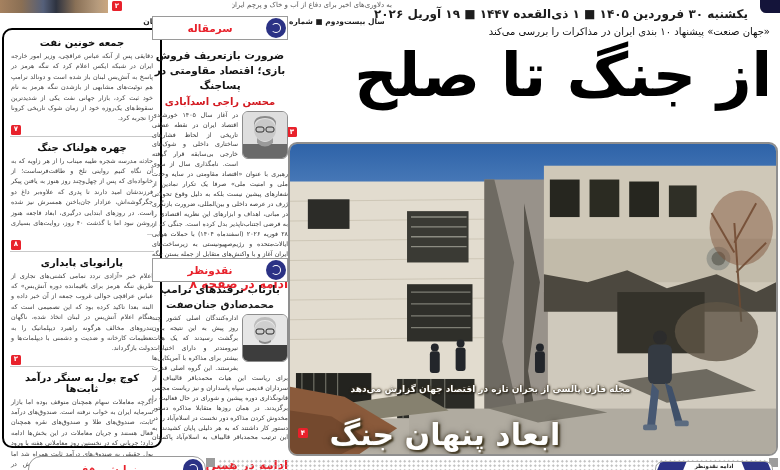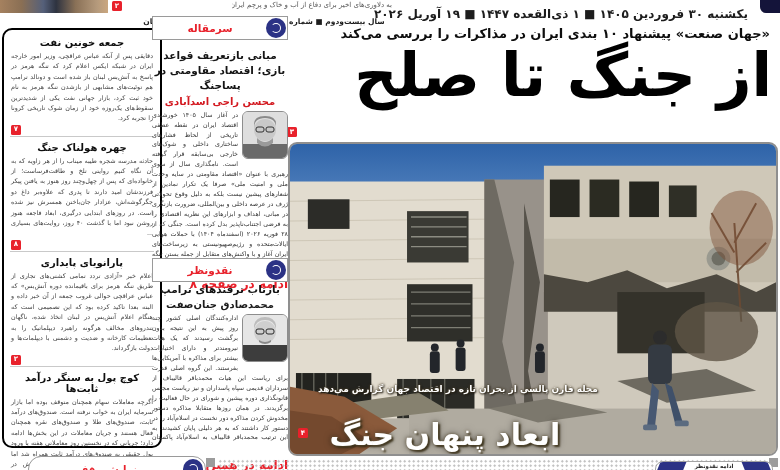--- a/index.html
+++ b/index.html
@@ -13,21 +13,21 @@
   .cut-badge{position:absolute;left:112px;top:1px;}
   .cut-tail{position:absolute;right:388px;top:1px;width:160px;font-size:7px;color:#555;text-align:left;white-space:nowrap;overflow:hidden;}
   .nameplate-cut{position:absolute;right:0;top:0;width:20px;height:13px;background:#14143a;border-radius:0 0 0 6px;}
   .dateline{position:absolute;left:392px;top:8px;width:362px;height:12px;display:flex;align-items:center;gap:6px;direction:rtl;}
   .dl-rule{height:1px;background:#3a3a3a;}
   .dl-rule.short{width:12px;}
   .dl-rule.long{flex:1;}
   .dl-text{font-size:12px;font-weight:bold;color:#1d1d1d;white-space:nowrap;}
   .issueline{position:absolute;left:138px;top:17px;width:252px;font-size:7.5px;font-weight:bold;color:#1d1d1d;text-align:center;white-space:nowrap;}
   
-  .kicker{position:absolute;right:10px;top:26px;font-size:13px;font-weight:bold;color:#0e0e0e;}
+  .kicker{position:absolute;right:10px;top:26px;font-size:10px;font-weight:normal;color:#0e0e0e;}
   .headline{position:absolute;right:8px;top:32px;font-size:60px;line-height:1.45;font-weight:bold;color:#000;letter-spacing:-1px;}
   .headline-badge{position:absolute;left:287px;top:127px;}
   
   .badge{display:inline-flex;width:10px;height:10px;background:#e8212b;color:#fff;font-size:7px;font-weight:bold;
     align-items:center;justify-content:center;border-radius:1.5px;line-height:1;}
   .more{display:block;color:#e8212b;font-size:12px;font-weight:bold;text-align:right;margin-top:17px;}
   
   .leftcol{position:absolute;left:2px;top:28px;width:160px;height:420px;border:2px solid #000000;border-radius:10px;
     box-sizing:border-box;padding:2px 6px;background:#fff;}
   .lart{padding:4px 1px 1px;}
@@ -48,21 +48,21 @@
   .mid-author.dark{color:#1a1a1a;}
   .mid-body{font-size:6.3px;line-height:1.58;color:#353535;text-align:justify;overflow:hidden;}
   .mid .mid-body{height:150px;}
   .mid2 .mid-body{height:128px;}
   .author-photo{float:right;width:44px;height:46px;margin:1px 0 2px 4px;border:1px solid #8d8d8d;border-radius:6px;overflow:hidden;background:#e2e2e2;}
   .author-photo svg{display:block;width:100%;height:100%;}
   
   .photo{position:absolute;left:288px;top:142px;width:490px;height:314px;border:2px solid #8f8f8f;border-radius:9px;
     overflow:hidden;box-sizing:border-box;background:#cfc9bc;}
   .photo svg{display:block;width:100%;height:100%;}
-  .cap-kicker{position:absolute;left:28px;bottom:60px;width:345px;text-align:left;color:#fff;font-size:9px;font-weight:bold;
+  .cap-kicker{position:absolute;left:28px;bottom:60px;width:345px;text-align:center;color:#fff;font-size:9px;font-weight:bold;
     text-shadow:0 0 2px #4a3f28,0 0 3px #4a3f28,1px 1px 2px rgba(0,0,0,.85);}
   .cap-title{position:absolute;left:30px;bottom:2px;width:250px;text-align:center;color:#fff;font-size:30px;font-weight:bold;
     text-shadow:0 0 3px #6b5d3f,0 0 7px rgba(0,0,0,.55),2px 2px 2px rgba(55,45,20,.9);}
   .photo-badge{position:absolute;left:8px;bottom:16px;}
   
   .left-pill{position:absolute;left:28px;top:456px;width:178px;height:26px;border:1.5px solid #9a9a9a;border-radius:14px;
     background:#fff;display:flex;align-items:center;direction:rtl;padding:0 2px;z-index:3;box-sizing:border-box;}
   .left-pill .pill-label{flex:1;text-align:center;color:#e8212b;font-weight:bold;font-size:10px;}
   .sq{position:absolute;width:9px;height:9px;background:#9c9c9c;top:458px;}
   .sq.l{left:206px;} .sq.r{left:769px;}
@@ -123,21 +123,21 @@
       <p>اگرچه معاملات سهام همچنان متوقف بوده اما بازار سرمایه ایران به خواب نرفته است. صندوق‌های درآمد ثابت، صندوق‌های طلا و صندوق‌های نقره همچنان فعال هستند و جریان معاملات در این بخش‌ها ادامه دارد؛ جریانی که در نخستین روز معاملاتی هفته با ورود پول حقیقی به صندوق‌های درآمد ثابت همراه شد اما همزمان نشانه‌های پررنگی از فشار فروش در صندوق‌های طلا و نقره را به نمایش گذاشت.</p>
 
     </article>
   </div>
 
   <div class="mid">
     <div class="pill">
       <span class="logo-circle"></span>
       <span class="pill-label">سرمقاله</span>
     </div>
-    <h2 class="mid-title">مبانی بازتعریف قواعد بازی؛ اقتصاد مقاومتی در پساجنگ</h2>
+    <h2 class="mid-title">ضرورت بازتعریف فروش بازی؛ اقتصاد مقاومتی در پساجنگ</h2>
     <div class="mid-author red">محسن راجی اسدآبادی</div>
     <div class="mid-body">
       <span class="author-photo">
         <svg viewBox="0 0 44 46" xmlns="http://www.w3.org/2000/svg">
           <rect width="44" height="46" fill="#dedede"></rect>
           <rect y="32" width="44" height="14" fill="#6a6a6a"></rect>
           <circle cx="22" cy="18" r="11" fill="#c9c9c9"></circle>
           <path d="M11 16 Q11 6 22 6 Q33 6 33 16 L33 12 Q33 4 22 4 Q11 4 11 12 Z" fill="#8a8a8a"></path>
           <rect x="13" y="15" width="8" height="5" rx="2" fill="none" stroke="#333" stroke-width="1"></rect>
           <rect x="23" y="15" width="8" height="5" rx="2" fill="none" stroke="#333" stroke-width="1"></rect>

